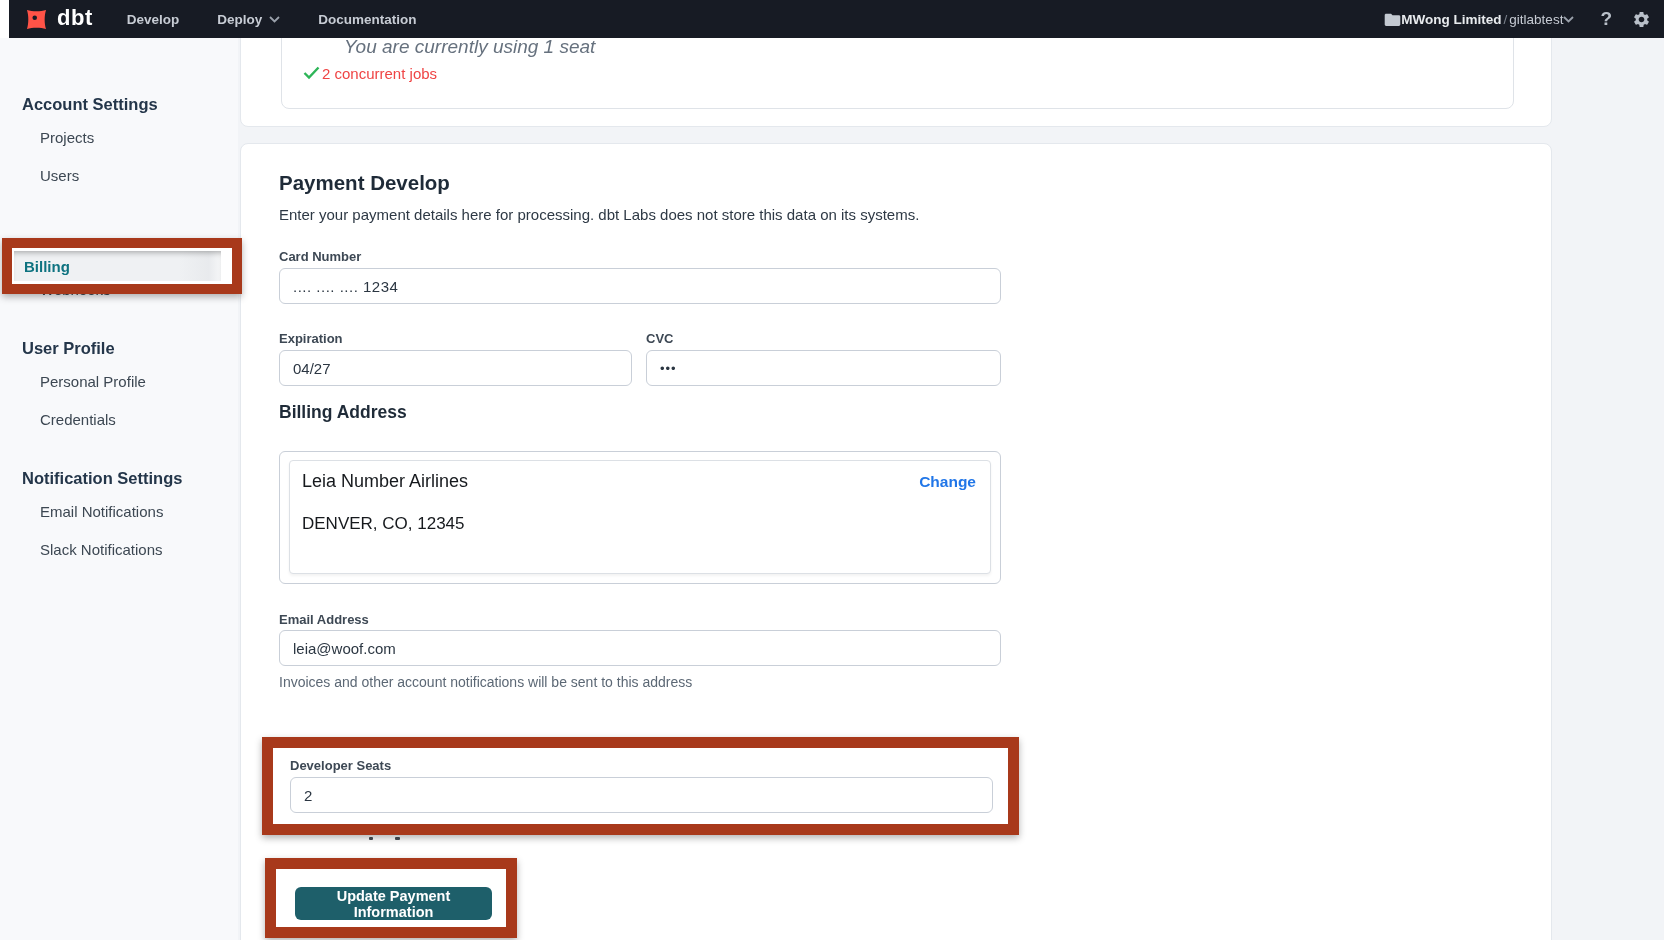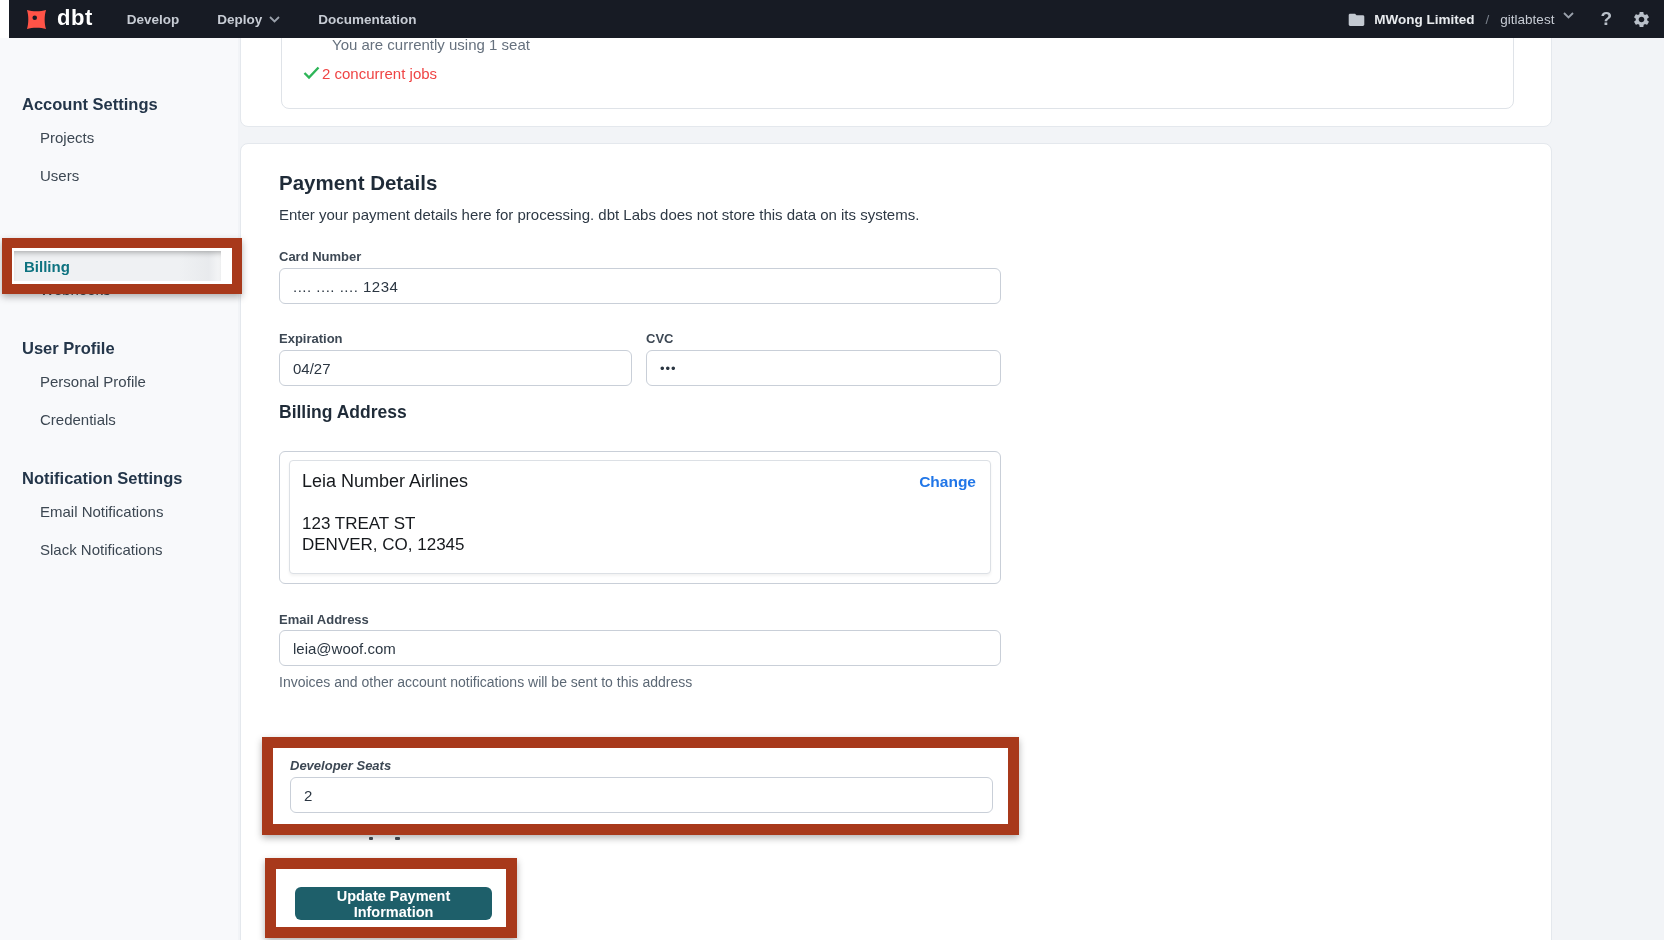--- a/index.html
+++ b/index.html
@@ -14,21 +14,21 @@
   .screen{position:absolute;inset:0;width:1664px;height:940px;overflow:hidden;}
 
   
   .navbar{position:absolute;top:0;left:9px;width:1664px;height:38px;background:var(--navbar);
     display:flex;align-items:center;padding:0 22px 0 14px;z-index:40;}
   .logo{display:flex;align-items:center;gap:7px;cursor:pointer;}
   .logo-text{color:#fff;font-size:22px;font-weight:800;letter-spacing:.5px;line-height:1;margin-top:-2px;}
   .nav-links{display:flex;align-items:center;gap:38px;margin-left:34px;}
   .nav-link{color:#C7CCD4;font-size:13.5px;font-weight:700;display:flex;align-items:center;gap:7px;cursor:pointer;}
   .nav-right{margin-left:auto;display:flex;align-items:center;gap:10px;}
-  .acct{display:flex;align-items:flex-start;gap:9px;cursor:pointer;}
+  .acct{display:flex;align-items:center;cursor:pointer;}
   .acct-name{color:#E8EBEE;font-size:13.5px;font-weight:700;}
   .acct-sep{color:#7B828D;font-size:13.5px;margin:0 2px;}
   .acct-proj{color:#C7CCD4;font-size:13.5px;}
   .help{color:#B9C0C9;font-size:19px;font-weight:700;margin-left:16px;cursor:pointer;}
   .gear{margin-left:10px;cursor:pointer;color:#B9C0C9;display:flex;}
   .chev{display:inline-flex;color:#9AA1AB;}
 
   
   .sidebar{position:absolute;top:38px;left:0;width:238px;bottom:0;background:var(--sidebar-bg);padding-top:51px;}
   .side-heading{height:30px;line-height:30px;padding-left:22px;font-size:16.5px;font-weight:700;color:#24364A;margin-top:0;}
@@ -37,21 +37,21 @@
   .nav-row.indent{padding-left:40px;}
   .nav-row.team{position:relative;}
   .team-caret{position:absolute;left:180px;top:0;font-size:9px;color:#3F4A56;}
   .nav-row.slot{cursor:default;}
 
   
   .main{position:absolute;top:38px;left:238px;right:0;bottom:0;background:var(--main-bg);overflow:hidden;}
   .card{position:absolute;background:#fff;border:1px solid var(--card-border);border-radius:8px;}
   .card1{left:2px;top:-60px;width:1312px;height:149px;}
   .inner-card{position:absolute;left:40px;top:6px;width:1233px;height:124px;border:1px solid #DFE3E8;border-radius:8px;background:#fff;}
-  .seat-note{position:absolute;left:50px;top:50px;font-size:15px;color:#66717E;}
+  .seat-note{position:absolute;left:62px;top:50px;font-size:19px;font-style:italic;color:#66717E;}
   .seat-feature{position:absolute;left:40px;top:79px;font-size:15px;color:#ef4444;}
   .check-icon{position:absolute;left:21px;top:80px;}
 
   .card2{left:2px;top:105px;width:1312px;height:860px;}
   .h1{position:absolute;left:38px;top:27px;font-size:20.5px;font-weight:700;color:var(--heading);}
   .desc{position:absolute;left:38px;top:62px;font-size:15px;color:#2E3945;}
   .field-label{position:absolute;font-size:13px;font-weight:700;color:#3D4854;}
   .tinput{position:absolute;height:36px;border:1px solid var(--input-border);border-radius:6px;background:#fff;
     font-family:"Liberation Sans",sans-serif;font-size:15px;color:#2B3642;padding:0 13px;outline:none;}
   .h2{position:absolute;left:38px;top:258px;font-size:17.5px;font-weight:700;color:var(--heading);}
@@ -68,21 +68,21 @@
   
   .ann{position:absolute;background:#fff;border-style:solid;border-color:var(--annotation);z-index:50;
     box-shadow:0 3px 7px rgba(0,0,0,.3);padding-left:25px;}
   .ann-billing{left:2px;top:238px;width:240px;height:56px;border-width:10px;}
   .billing-row{position:absolute;left:2px;top:3px;right:11px;bottom:3px;
     background:linear-gradient(90deg,#EFF1F3 80%,#E8EAED 94%,#F6F7F8);
     box-shadow:inset 0 5px 6px -4px rgba(0,0,0,.35);
     display:flex;align-items:center;padding-left:10px;cursor:pointer;}
   .billing-label{font-size:15px;font-weight:700;color:var(--active);}
   .ann-seats{left:262px;top:737px;width:757px;height:98px;border-width:11px;}
-  .seats-label{position:absolute;left:17px;top:10px;font-size:13px;font-weight:700;color:#3D4854;font-style:italic;}
+  .seats-label{position:absolute;left:17px;top:10px;font-size:13px;font-weight:700;color:#3D4854;}
   .seats-input{left:17px;top:29px;width:703px;}
   .ann-button{left:265px;top:858px;width:252px;height:80px;border-width:11px;}
   .submit-btn{position:absolute;left:19px;top:18px;width:197px;height:33px;background:var(--button);color:#fff;
     border:none;border-radius:6px;font-family:"Liberation Sans",sans-serif;font-size:14.5px;font-weight:700;cursor:pointer;}
   .fragment{position:absolute;top:837px;height:3px;background:#474E56;border-radius:1px;z-index:49;}
   .frag1{left:369px;width:4px;}
   .frag2{left:395px;width:5px;}
 </style>
 </head>
 <body>
@@ -167,39 +167,38 @@
         <span class="check-icon">
           <svg width="17" height="14" viewBox="0 0 17 14">
               <polyline points="1.5,7 6,11.5 15.5,1.5" fill="none" stroke="var(--check)" stroke-width="2.4"></polyline>
             </svg>
         </span>
         <div class="seat-feature">2 concurrent jobs</div>
       </div>
     </section>
 
     <section class="card card2">
-      <h1 class="h1">Payment Details</h1>
+      <h1 class="h1">Payment Develop</h1>
       <p class="desc">Enter your payment details here for processing. dbt Labs does not store this data on its systems.</p>
 
       <label class="field-label" style="left:38px;top:105px;">Card Number</label>
       <input class="tinput" style="left: 38px; top: 124px; width: 722px; letter-spacing: 0.5px;" readonly="" value=".... .... .... 1234">
 
       <label class="field-label" style="left:38px;top:187px;">Expiration</label>
       <input class="tinput" style="left: 38px; top: 206px; width: 353px;" readonly="" value="04/27">
 
       <label class="field-label" style="left:405px;top:187px;">CVC</label>
       <input class="tinput" style="left: 405px; top: 206px; width: 355px; font-size: 13px; letter-spacing: 1px;" readonly="" value="•••">
 
       <h2 class="h2">Billing Address</h2>
       <div class="addr-outer">
         <div class="addr-inner">
           <div class="addr-name">Leia Number Airlines</div>
           <span class="change-link">Change</span>
           <div class="addr-lines">
-            <div class="addr-line">123 TREAT ST</div>
             <div class="addr-line">DENVER, CO, 12345</div>
           </div>
         </div>
       </div>
 
       <label class="field-label" style="left:38px;top:468px;">Email Address</label>
       <input class="tinput" style="left: 38px; top: 486px; width: 722px;" readonly="" value="leia@woof.com">
       <div class="helper">Invoices and other account notifications will be sent to this address</div>
     </section>
   </main>

